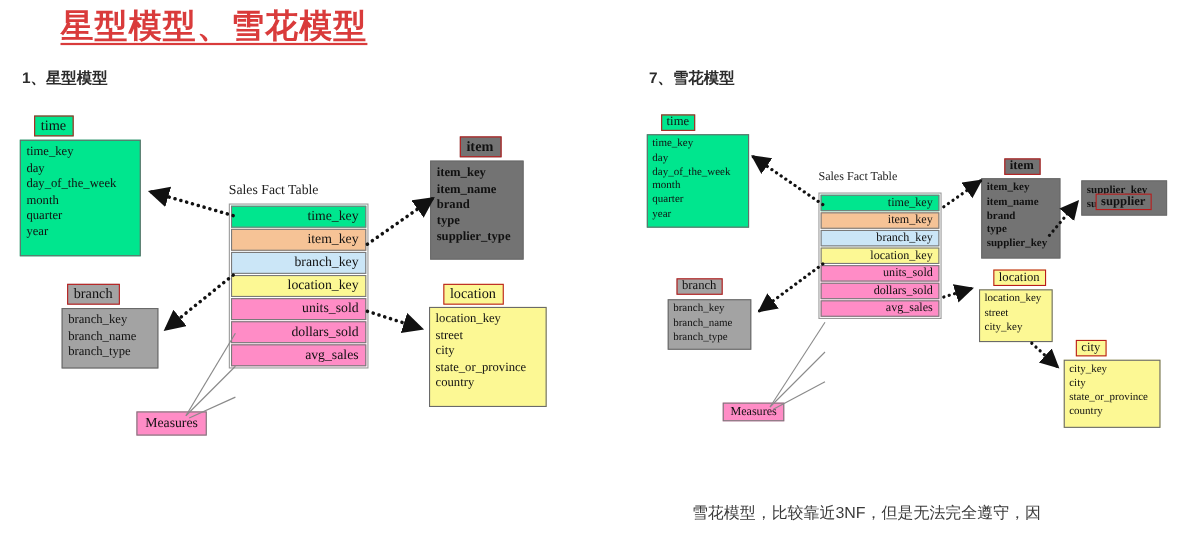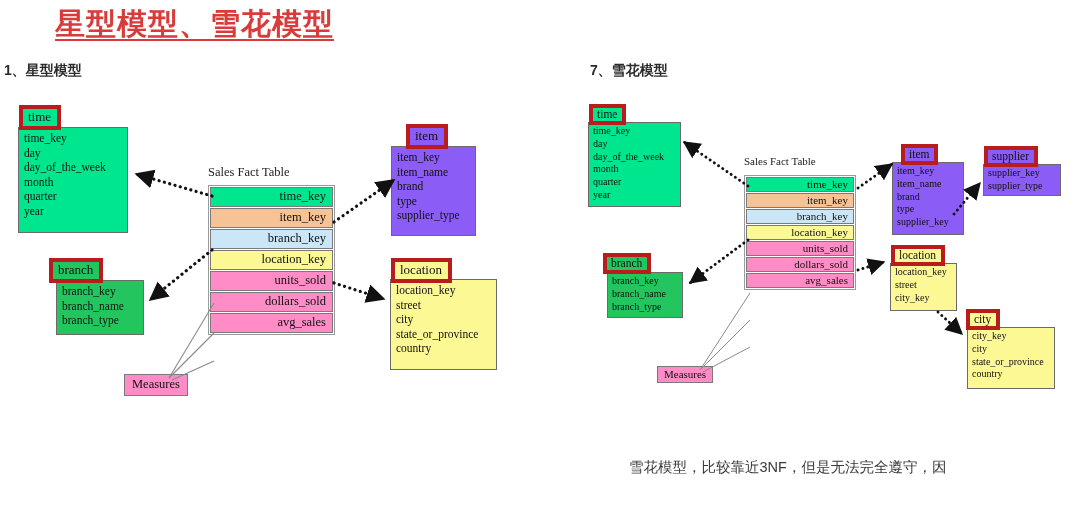--- a/index.html
+++ b/index.html
@@ -26,28 +26,28 @@
   }
 
   
   .sec-head{
     position:absolute;
     font-family:"Liberation Sans", sans-serif;
     font-size:14px;font-weight:700;
     color:#2b2b2b;
     white-space:nowrap;
   }
-  #sec-head-1{left:4px;top:62px;}
+  #sec-head-1{left:20px;top:62px;}
   #sec-head-2{left:590px;top:62px;}
 
   
   .ent{position:absolute;}
   .ent .tab{
-    position:absolute;left:1px;top:0;
-    border:4px solid #b91c1c;
+    position:absolute;left:13px;top:0;
+    border:1px solid #b91c1c;
     font-size:13px;
     line-height:1.05;
     padding:1px 6px 2px 5px;
     box-sizing:border-box;
     white-space:nowrap;
     color:#111;
     z-index:3;
   }
   .ent .body{
     position:absolute;
@@ -57,22 +57,22 @@
     font-size:11.5px;
     line-height:1.27;
     color:#111;
     white-space:nowrap;
     z-index:2;
   }
   .ent .body div{white-space:nowrap;}
 
   
   .c-green .tab,.c-green .body{background:#00e68e;}
-  .c-blue  .tab,.c-blue  .body{background:#22c55e;}
-  .c-orange .tab,.c-orange .body{background:#8b5cf6;}
+  .c-blue  .tab,.c-blue  .body{background:#a3a3a3;}
+  .c-orange .tab,.c-orange .body{background:#737373;font-weight:bold;}
   .c-yellow .tab,.c-yellow .body{background:#fcf894;}
 
   .ent.small .tab{font-size:11.5px;padding:0px 5px 1px 4px;}
   .ent.small .body{font-size:10px;line-height:1.28;padding:2px 4px;}
 
   
   .fact{position:absolute;}
   .fact .fact-label{
     position:absolute;left:0;top:0;
     font-size:12.5px;color:#222;white-space:nowrap;
@@ -221,21 +221,21 @@
     <div class="body" style="left:-8px;top:18px;width:72px;height:73px;">
         <div>item_key</div>
         <div>item_name</div>
         <div>brand</div>
         <div>type</div>
         <div>supplier_key</div>
       </div>
   </div>
 
   <div class="ent c-orange small" id="sf-supplier" style="left:983px;top:146px;">
-    <div class="tab" style="min-width: 0px;">supplier</div>
+    <div class="tab" style="min-width: 0px; margin-top: 30px;">supplier</div>
     <div class="body" style="left:0;top:18px;width:78px;height:32px;">
         <div>supplier_key</div>
         <div>supplier_type</div>
       </div>
   </div>
 
   <div class="ent c-yellow small" id="sf-location" style="left:890px;top:245px;">
     <div class="tab" style="min-width: 0px;">location</div>
     <div class="body" style="left:0;top:18px;width:67px;height:48px;">
         <div>location_key</div>

